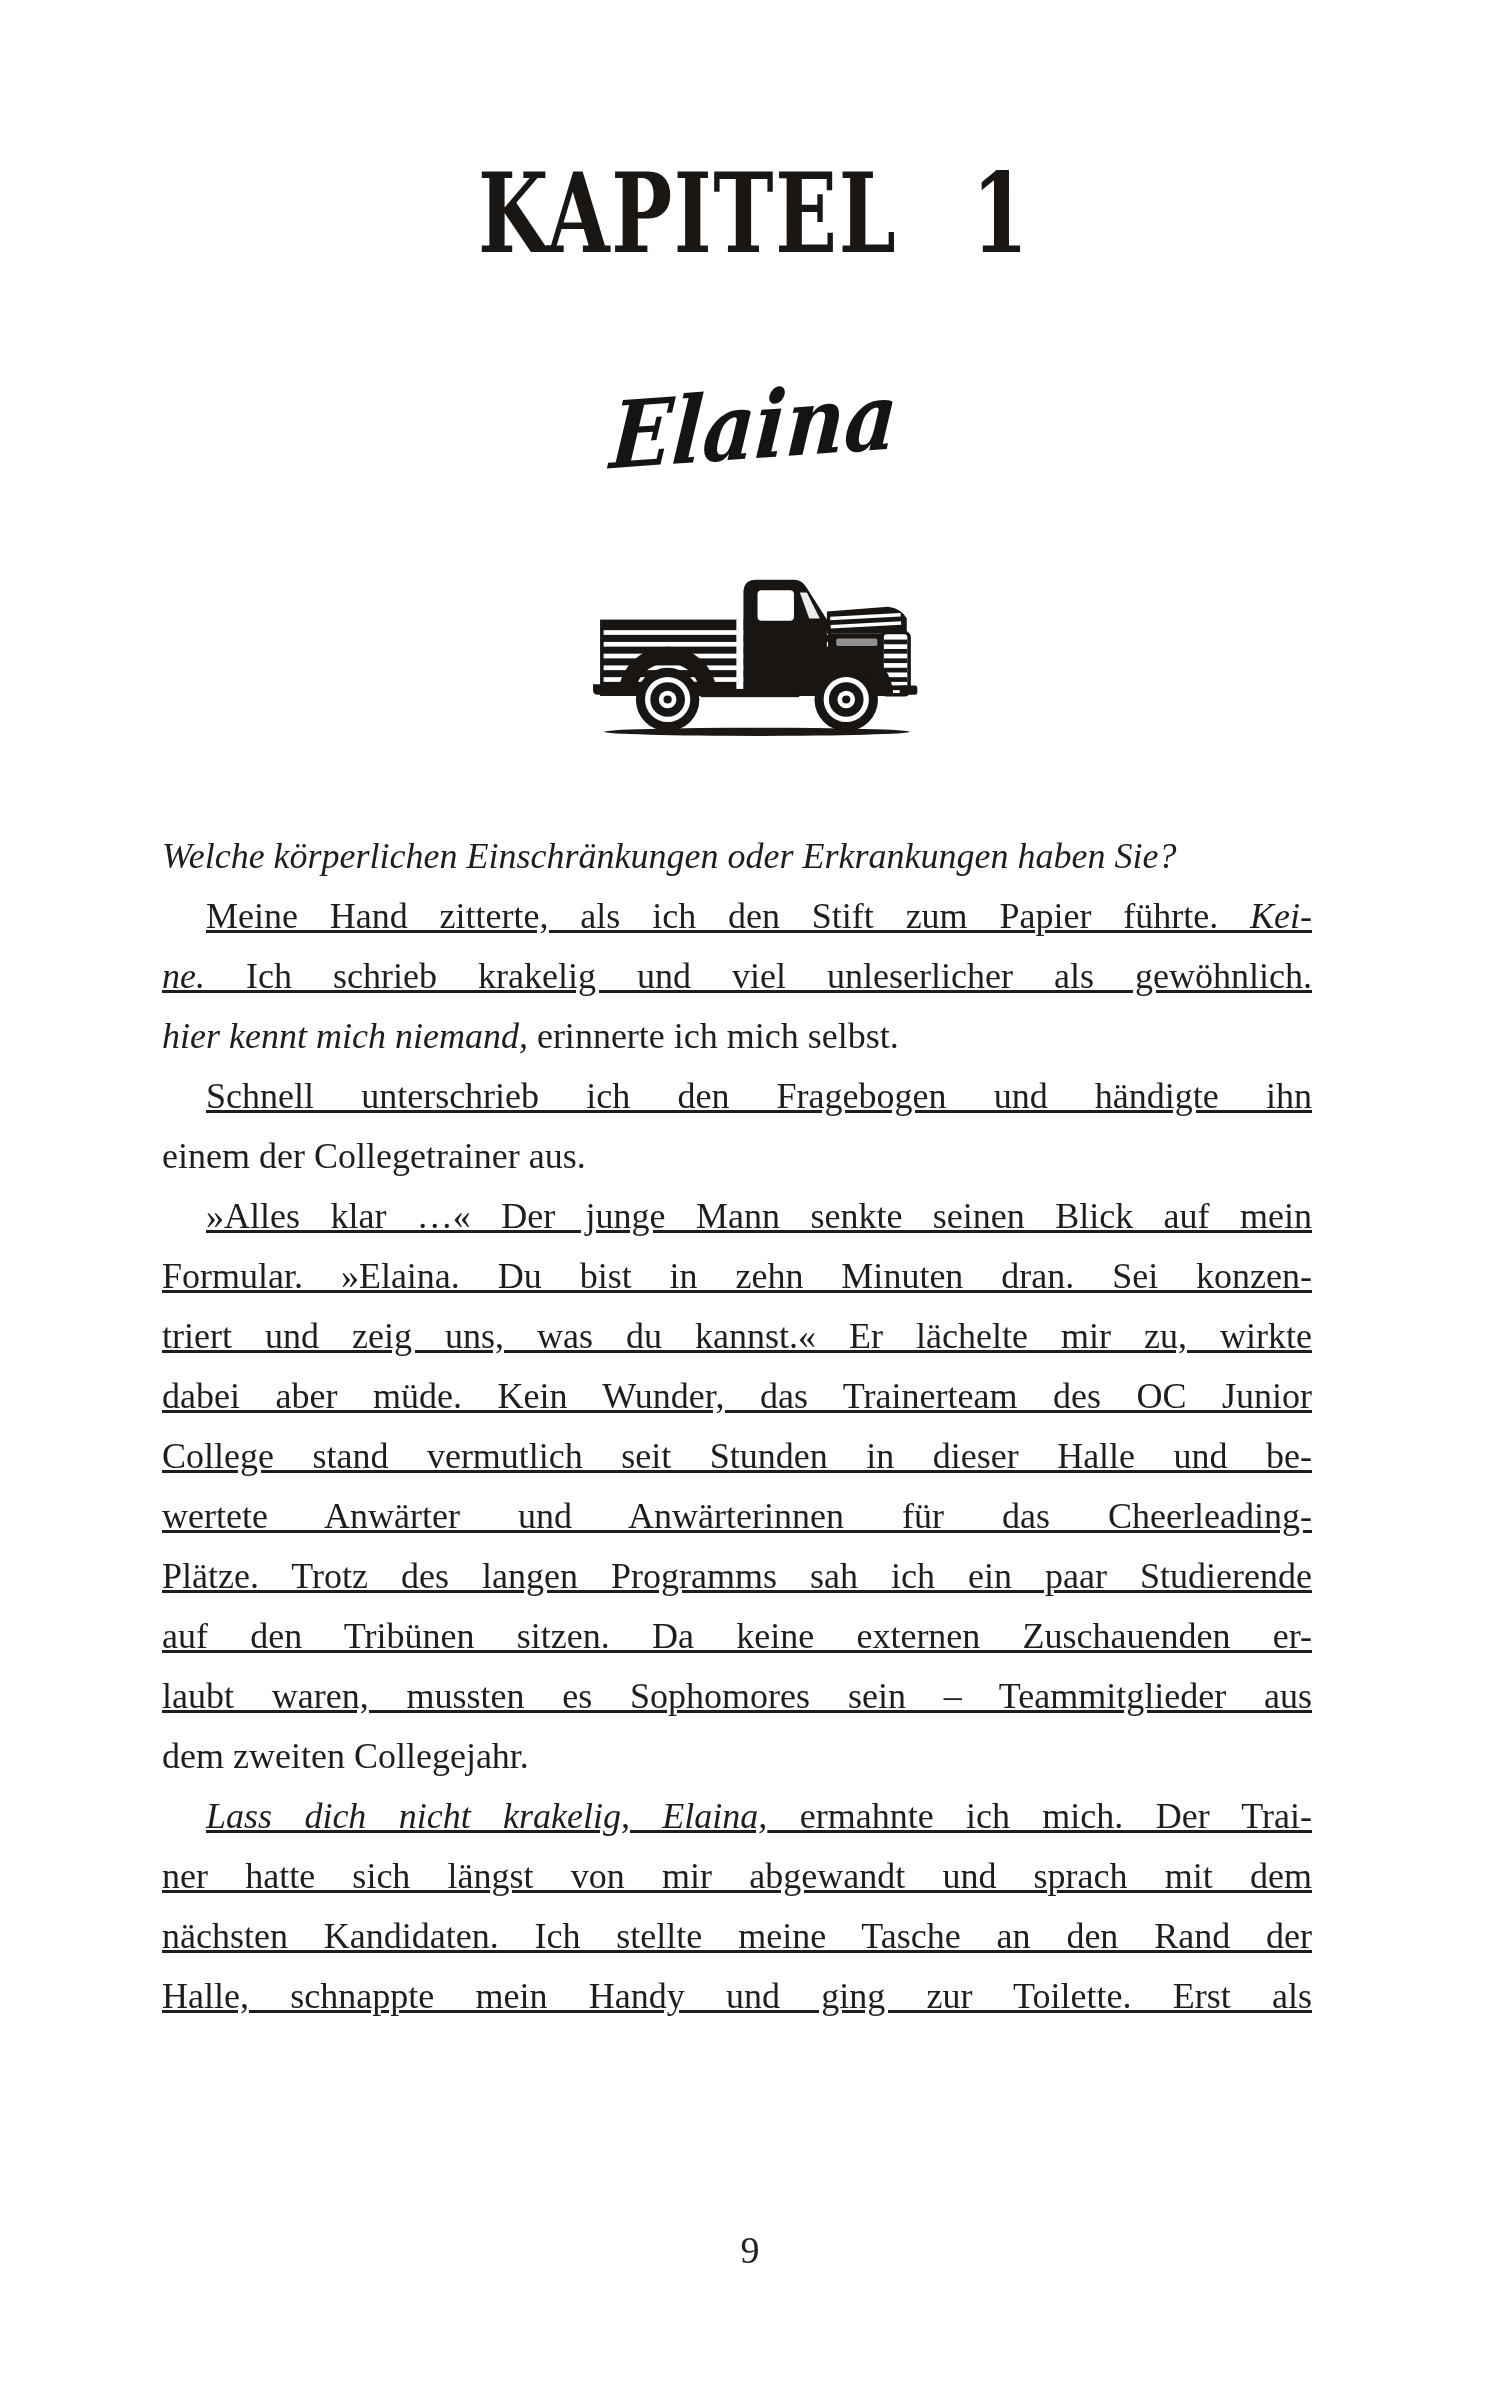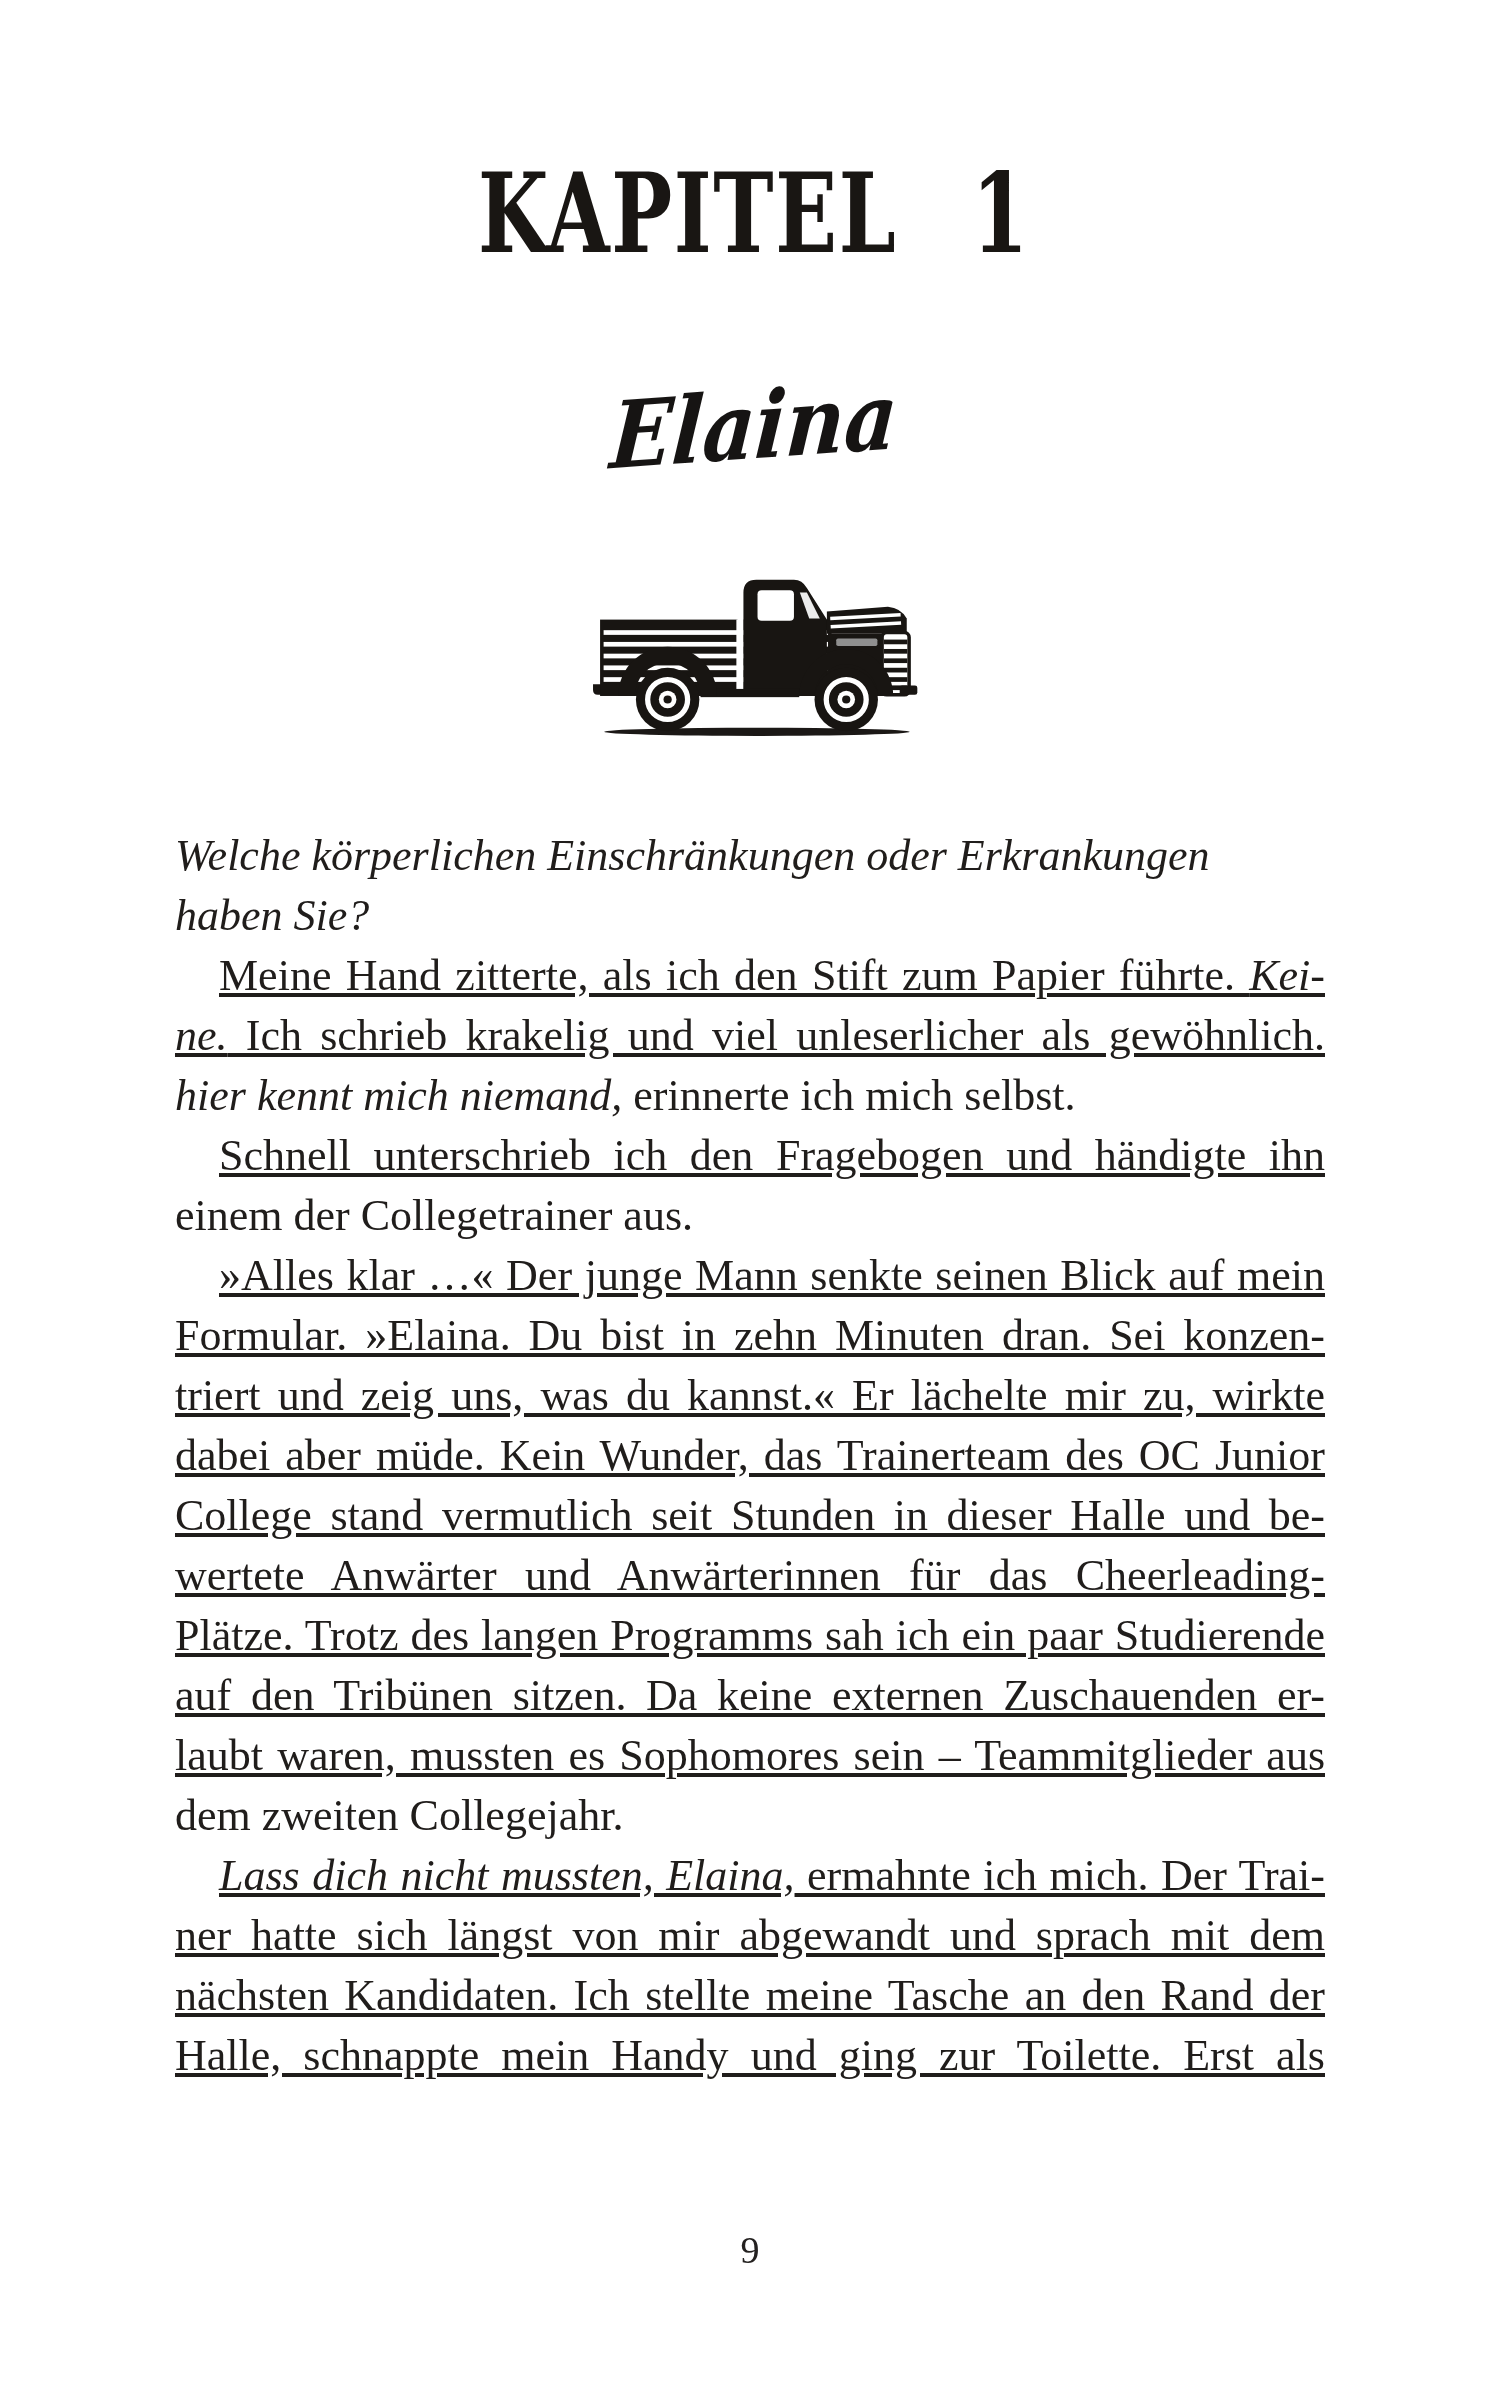--- a/index.html
+++ b/index.html
@@ -58,23 +58,23 @@
     position:absolute;
     top:564px;
     left:50%;
     transform:translateX(-50%);
     width:329px;
   }
   
   .body-text{
     position:absolute;
     top:826px;
-    left:175px;
+    left:162px;
     width:1150px;
-    font-size:44px;
+    font-size:36px;
     line-height:60px;
     color:#201d1b;
   }
   .line{text-align:left;}
   .line.j{text-align:justify;text-align-last:justify;text-decoration:underline;}
   .line.ind{padding-left:44px;}
   .it{font-style:italic;}
   
   .page-number{
     position:absolute;
@@ -179,21 +179,21 @@
       <div class="line j ind"><span>»Alles klar …« Der junge Mann senkte seinen Blick auf mein</span></div>
       <div class="line j"><span>Formular. »Elaina. Du bist in zehn Minuten dran. Sei konzen-</span></div>
       <div class="line j"><span>triert und zeig uns, was du kannst.« Er lächelte mir zu, wirkte</span></div>
       <div class="line j"><span>dabei aber müde. Kein Wunder, das Trainerteam des OC Junior</span></div>
       <div class="line j"><span>College stand vermutlich seit Stunden in dieser Halle und be-</span></div>
       <div class="line j"><span>wertete Anwärter und Anwärterinnen für das Cheerleading-</span></div>
       <div class="line j"><span>Plätze. Trotz des langen Programms sah ich ein paar Studierende</span></div>
       <div class="line j"><span>auf den Tribünen sitzen. Da keine externen Zuschauenden er-</span></div>
       <div class="line j"><span>laubt waren, mussten es Sophomores sein – Teammitglieder aus</span></div>
       <div class="line"><span>dem zweiten Collegejahr.</span></div>
-      <div class="line j ind"><span class="it">Lass dich nicht mussten, Elaina,</span><span> ermahnte ich mich. Der Trai-</span></div>
+      <div class="line j ind"><span class="it">Lass dich nicht krakelig, Elaina,</span><span> ermahnte ich mich. Der Trai-</span></div>
       <div class="line j"><span>ner hatte sich längst von mir abgewandt und sprach mit dem</span></div>
       <div class="line j"><span>nächsten Kandidaten. Ich stellte meine Tasche an den Rand der</span></div>
       <div class="line j"><span>Halle, schnappte mein Handy und ging zur Toilette. Erst als</span></div>
     </div>
 
   <div class="page-number">9</div>
 
 </div>
 
 

